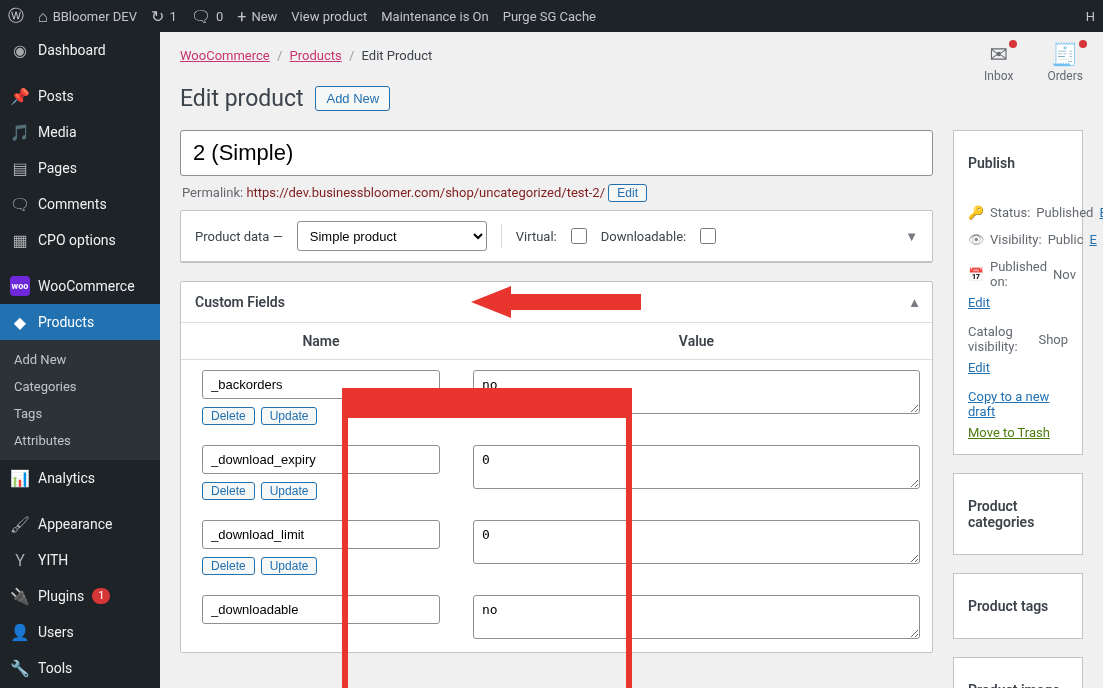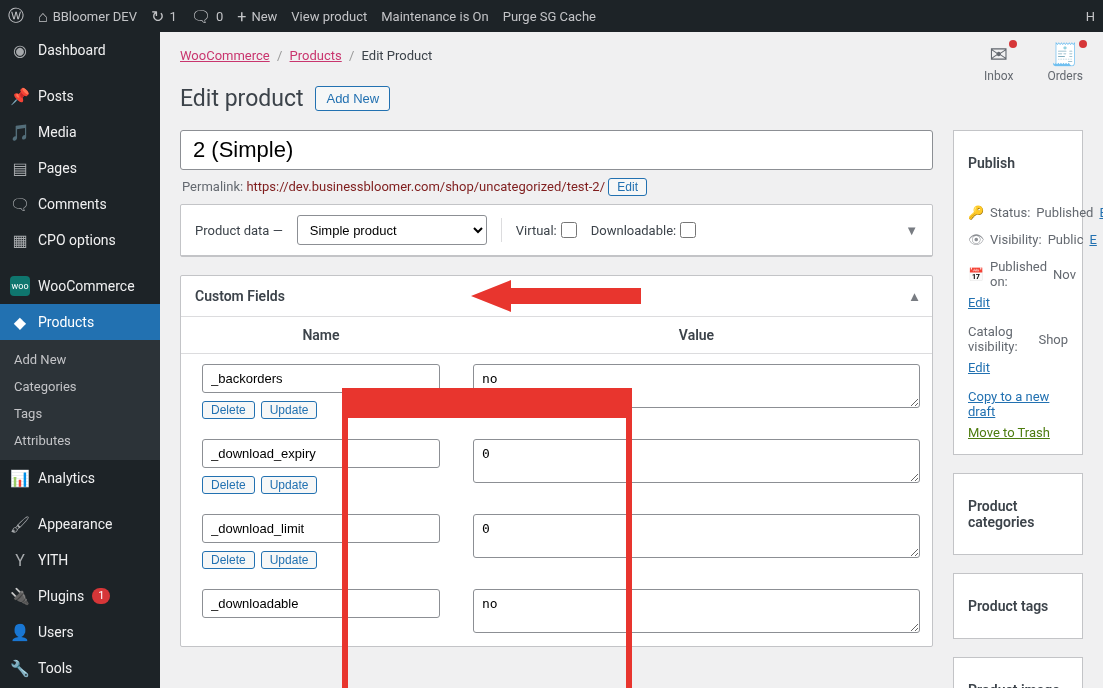--- a/index.html
+++ b/index.html
@@ -35,29 +35,29 @@
 .hicon .dot { width: 8px; height: 8px; background: #d63638; border-radius: 50%; position: absolute; top: -2px; right: -4px; }
 
 .page-title { font-size: 23px; font-weight: 400; padding: 12px 0 18px; display: flex; align-items: center; gap: 12px; }
 .add-new-btn { border: 1px solid #2271b1; color: #2271b1; background: #f6f7f7; padding: 4px 10px; border-radius: 3px; font-size: 13px; cursor: pointer; }
 
 .main-grid { display: flex; gap: 20px; align-items: flex-start; }
 .col-main { flex: 1; min-width: 0; }
 .col-side { width: 130px; flex-shrink: 0; }
 
 .postbox { background: #fff; border: 1px solid #c3c4c7; border-radius: 2px; margin-bottom: 18px; }
-.title-input { width: 100%; font-size: 22px; padding: 6px 12px; border: 1px solid #8c8f94; border-radius: 3px; height: 40px; }
+.title-input { width: 100%; font-size: 22px; padding: 6px 12px; border: 1px solid #8c8f94; border-radius: 3px; height: 46px; }
 .permalink { font-size: 13px; color: #646970; padding: 8px 2px; }
 .permalink a { color: #7f1d1d; }
 .sm-btn { border: 1px solid #2271b1; color: #2271b1; background: #f6f7f7; padding: 1px 8px; border-radius: 3px; font-size: 12px; cursor: pointer; }
 
 .pd-header { display: flex; align-items: center; padding: 10px 14px; gap: 14px; border-bottom: 1px solid #c3c4c7; }
 .pd-header select { padding: 4px 8px; border: 1px solid #8c8f94; border-radius: 3px; background: #fff; font-size: 13px; width: 190px; height: 30px; }
 .pd-header .toggle { margin-left: auto; cursor: pointer; color: #787c82; }
-.chk-row { display: flex; align-items: center; gap: 4px; font-size: 13px; }
+.chk-row { display: flex; align-items: center; gap: 14px; font-size: 13px; }
 .chk-row input { width: 16px; height: 16px; }
 .sep-vert { width: 1px; height: 24px; background: #dcdcde; }
 
 .cf-header { padding: 12px 14px; font-weight: 600; font-size: 14px; display: flex; align-items: center; justify-content: space-between; position: relative; }
 .arrow-callout { position: absolute; left: 290px; top: 2px; }
 .cf-grid { display: grid; grid-template-columns: 280px 1fr; border-top: 1px solid #dcdcde; }
 .cf-head { padding: 10px; font-weight: 600; text-align: center; font-size: 14px; border-bottom: 1px solid #dcdcde; }
 .cf-row-name { padding: 10px 21px; }
 .cf-row-val { padding: 10px 12px; }
 .cf-row-name input { width: 100%; padding: 6px 8px; border: 1px solid #8c8f94; border-radius: 3px; font-size: 13px; }
@@ -126,21 +126,21 @@
   <div class="menu-item">
       <span class="menu-icon">🗨</span>
       <span>Comments</span>
     </div>
   <div class="menu-item">
       <span class="menu-icon">▦</span>
       <span>CPO options</span>
     </div>
   <div class="menu-item sep"></div>
   <div class="menu-item">
-      <span class="menu-icon" style="background:#0f766e;color:#fff;border-radius:4px;font-size:9px;font-weight:400;">woo</span>
+      <span class="menu-icon" style="background:#6d28d9;color:#fff;border-radius:4px;font-size:9px;font-weight:700;">woo</span>
       <span>WooCommerce</span>
     </div>
   <div class="menu-item current">
       <span class="menu-icon">◆</span>
       <span>Products</span>
     </div>
   <div class="submenu">
     <div class="submenu-item">Add New</div>
     <div class="submenu-item">Categories</div>
     <div class="submenu-item">Tags</div>

